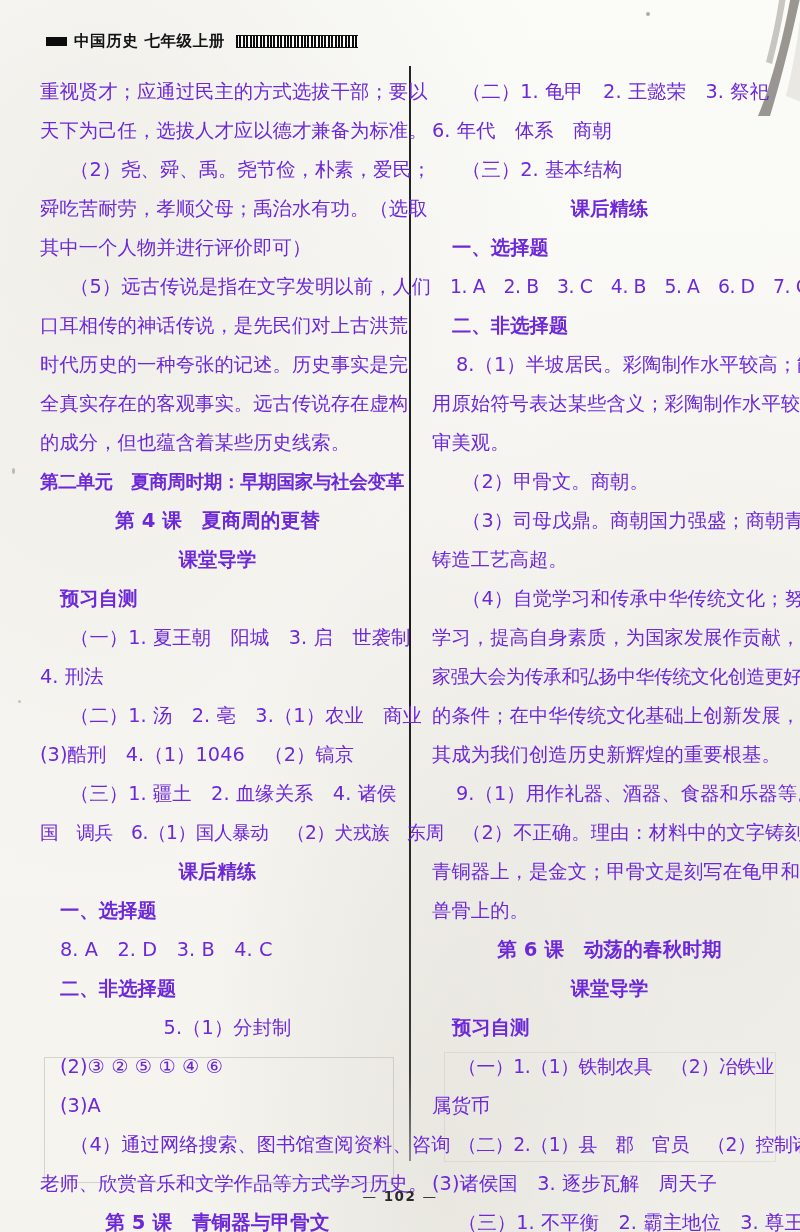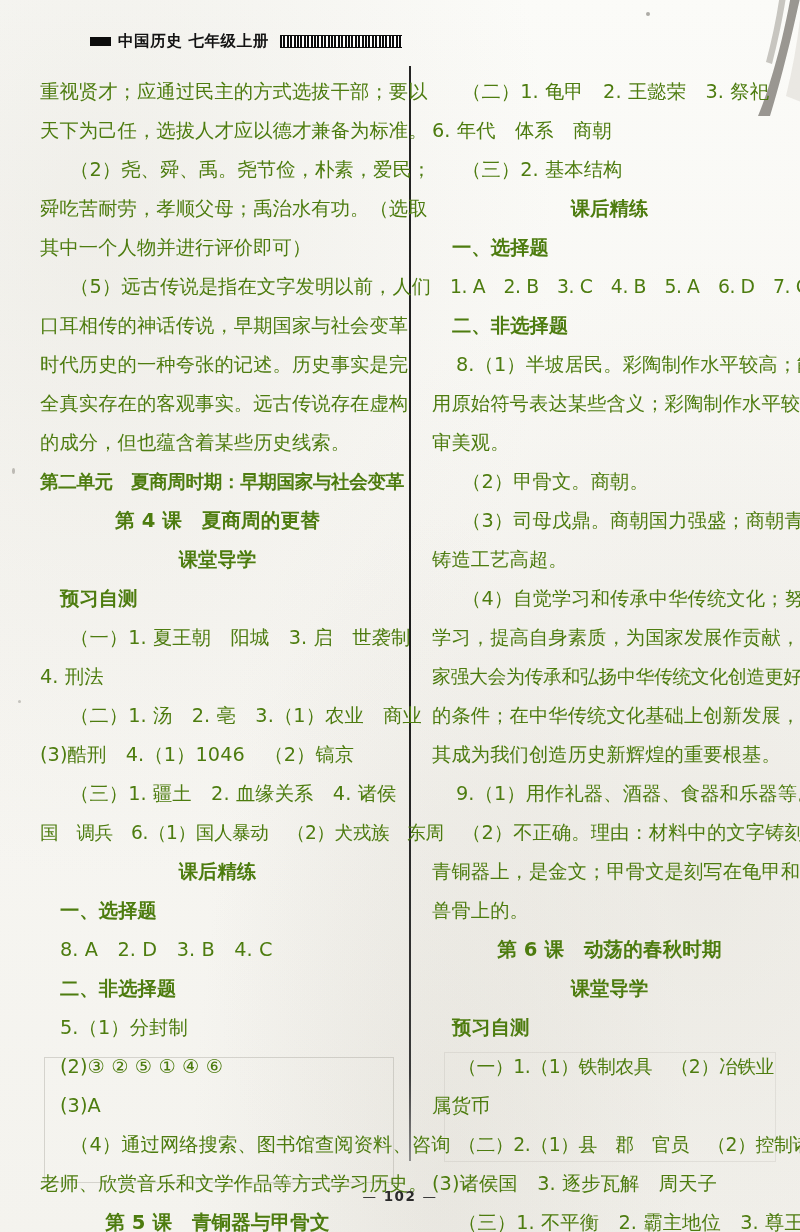--- a/index.html
+++ b/index.html
@@ -55,21 +55,20 @@
 
   
   .running-head {
     position: absolute;
     left: 46px;
     top: 31px;
     display: flex;
     align-items: center;
     gap: 7px;
     height: 20px;
-    margin-left: 44px;
   }
   .rh-block {
     width: 21px;
     height: 9px;
     background: #0c0c0c;
   }
   .rh-text {
     font-family: "DejaVu Sans", sans-serif;
     font-size: 15.5px;
     font-weight: 700;
@@ -104,21 +103,21 @@
     top: 72px;
     width: 355px;
   }
   .col-left  { left: 40px; }
   .col-right { left: 432px; }
 
   .ln {
     font-family: "DejaVu Sans", sans-serif;
     font-size: 19.3px;
     line-height: 39px;
-    color: #4d7c0f;
+    color: #6d28d9;
     white-space: nowrap;
     letter-spacing: .1px;
   }
   .ln.b { font-weight: 400; }
   .ind { padding-left: 38px; }
 
   .h-unit {
     font-weight: 700;
     font-size: 19.3px;
     line-height: 39px;
@@ -208,42 +207,42 @@
 <div class="faint-box"></div>
 <div class="faint-box2"></div>
 
 <div class="col col-left">
   <div class="ln">重视贤才；应通过民主的方式选拔干部；要以</div>
   <div class="ln">天下为己任，选拔人才应以德才兼备为标准。</div>
   <div class="ln ind" style="padding-left:30px;">（2）尧、舜、禹。尧节俭，朴素，爱民；</div>
   <div class="ln">舜吃苦耐劳，孝顺父母；禹治水有功。（选取</div>
   <div class="ln">其中一个人物并进行评价即可）</div>
   <div class="ln ind" style="padding-left:30px;">（5）远古传说是指在文字发明以前，人们</div>
-  <div class="ln">口耳相传的神话传说，早期国家与社会变革</div>
+  <div class="ln">口耳相传的神话传说，是先民们对上古洪荒</div>
   <div class="ln">时代历史的一种夸张的记述。历史事实是完</div>
   <div class="ln">全真实存在的客观事实。远古传说存在虚构</div>
   <div class="ln">的成分，但也蕴含着某些历史线索。</div>
 
   <div class="ln h-unit tight" style="font-size:18.6px;">第二单元　夏商周时期：早期国家与社会变革</div>
   <div class="ln h-lesson">第 4 课　夏商周的更替</div>
   <div class="ln h-sec">课堂导学</div>
   <div class="ln sub-head">预习自测</div>
 
   <div class="ln ind b" style="padding-left:30px;">（一）1. 夏王朝　阳城　3. 启　世袭制</div>
   <div class="ln b">4. 刑法</div>
   <div class="ln ind b" style="padding-left:30px;">（二）1. 汤　2. 亳　3.（1）农业　商业</div>
   <div class="ln b">(3)酷刑　4.（1）1046　（2）镐京</div>
   <div class="ln ind b" style="padding-left:30px;">（三）1. 疆土　2. 血缘关系　4. 诸侯</div>
   <div class="ln b tight" style="font-size:18.6px;">国　调兵　6.（1）国人暴动　（2）犬戎族　东周</div>
 
   <div class="ln h-sec">课后精练</div>
   <div class="ln sub-head">一、选择题</div>
   <div class="ln b" style="padding-left:20px;">8. A　2. D　3. B　4. C</div>
   <div class="ln sub-head">二、非选择题</div>
-  <div class="ln b" style="padding-left:20px;">5.（1）分封制</div>
+  <div class="ln b" style="padding-left:20px;text-align:center;">5.（1）分封制</div>
   <div class="ln" style="padding-left:20px;">(2)③ ② ⑤ ① ④ ⑥</div>
   <div class="ln" style="padding-left:20px;">(3)A</div>
   <div class="ln ind" style="padding-left:30px;">（4）通过网络搜索、图书馆查阅资料、咨询</div>
   <div class="ln">老师、欣赏音乐和文学作品等方式学习历史。</div>
 
   <div class="ln h-lesson">第 5 课　青铜器与甲骨文</div>
 
 </div>
 
 <div class="col col-right">

